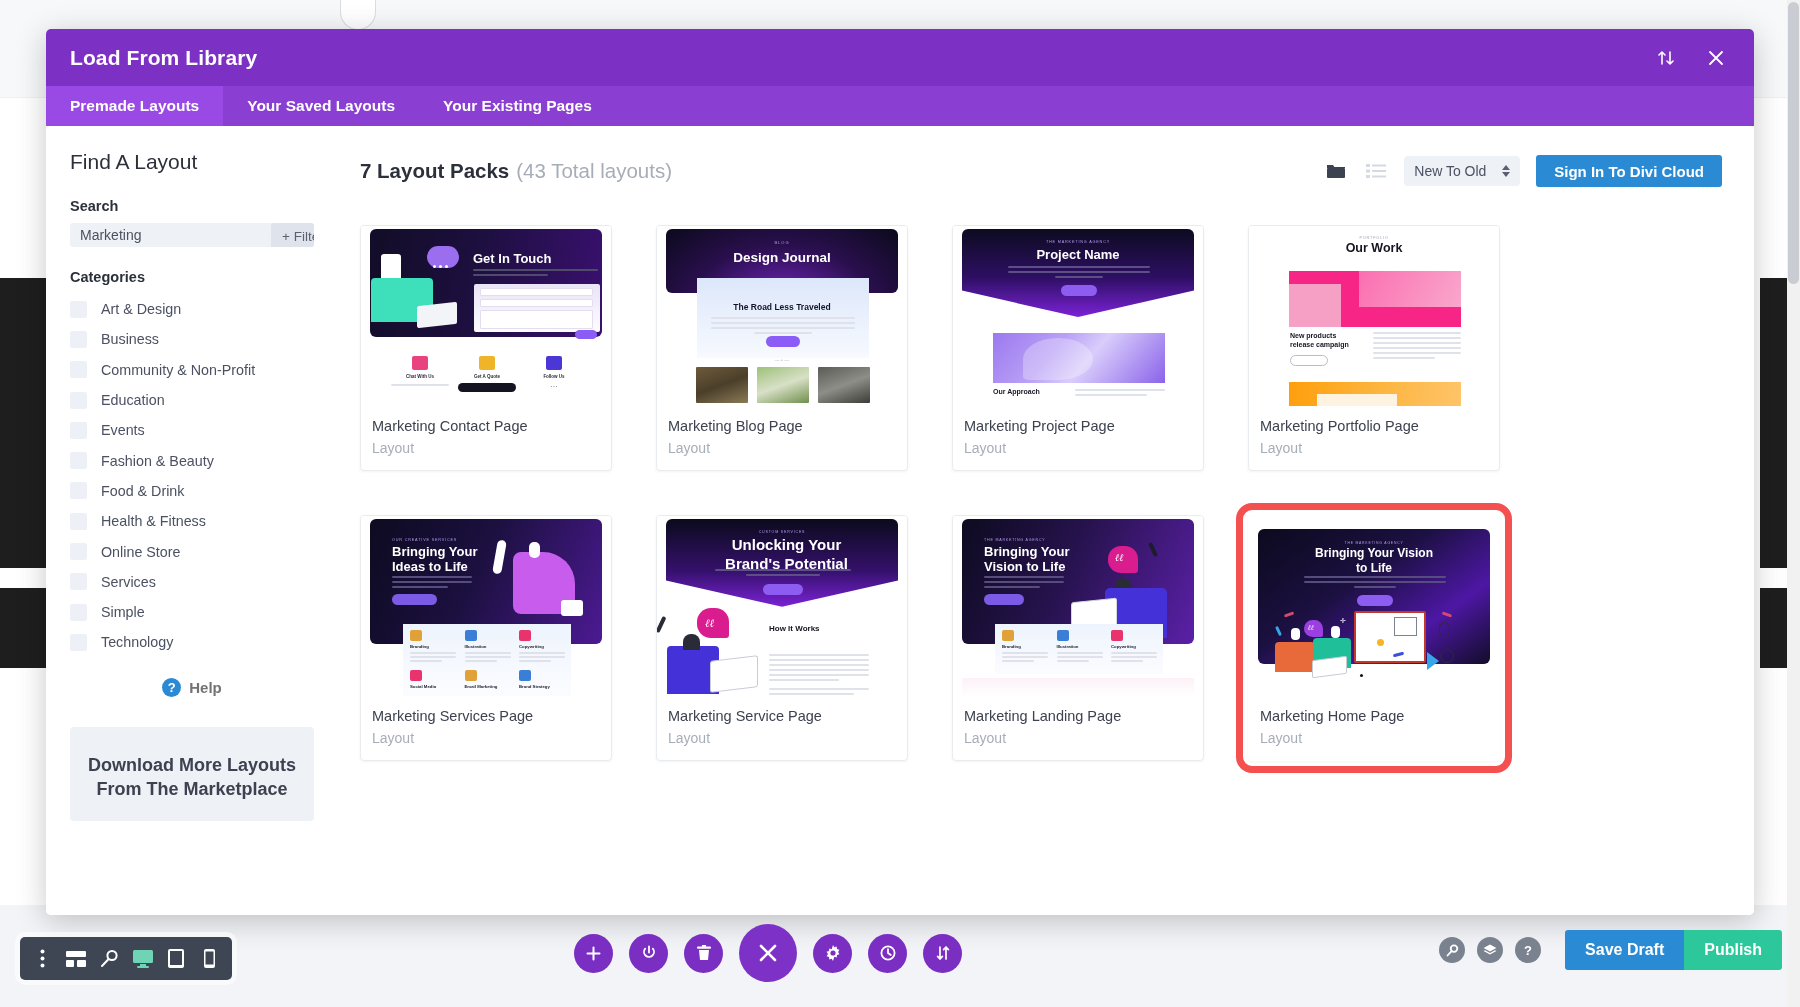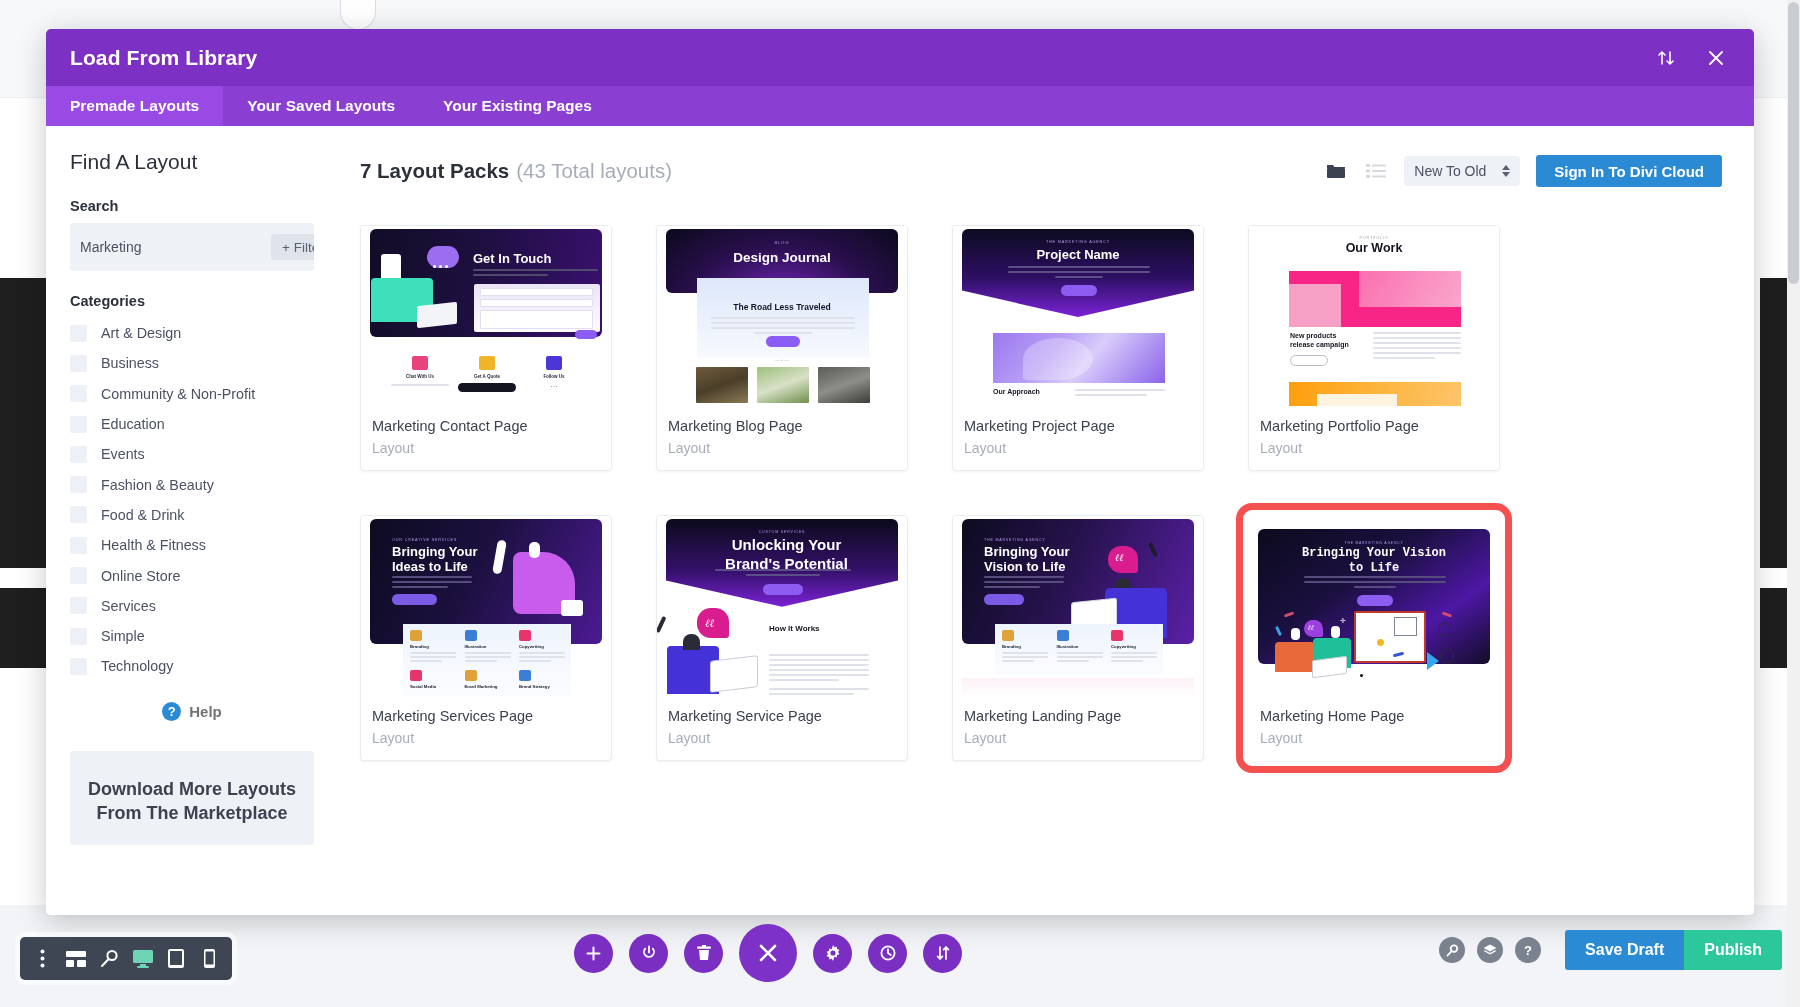--- a/index.html
+++ b/index.html
@@ -63,22 +63,22 @@
 
   
   .sidebar {
     width: 292px; flex:none; padding: 24px 24px 0 24px; position:relative;
     background:#fff;
   }
   .sidebar h2 { font-size:21px; color:#2b303b; font-weight: normal; margin-bottom: 24px; }
   .sec-label { font-size:14.5px; font-weight:bold; color:#2b303b; margin-bottom: 9px; }
 
   .search-box {
-    display:flex; align-items:center; background:#eef1f6; border-radius:3px;
-    height:48px; overflow:hidden; margin-bottom: 22px;
+    display:flex; align-items:flex-start; background:#eef1f6; border-radius:3px;
+    height:24px; overflow:hidden; margin-bottom: 22px;
   }
   .search-box input {
     flex:1 1 auto; border:none; outline:none; background:transparent;
     font-family:inherit; font-size:14px; color:#4c5160; padding: 0 10px; height:100%;
   }
   .filter-btn {
     flex:none; background:#dfe4ec; color:#5b6070; font-size:13.5px;
     padding: 0 11px; height:26px; margin-right:3px; display:flex; align-items:center;
     border-radius:3px; cursor:pointer;
   }
@@ -601,21 +601,21 @@
           <div class="card-meta">
             <div class="card-title">Marketing Landing Page</div>
             <div class="card-sub">Layout</div>
           </div>
         </div>
 
         <div class="card selected">
           <div class="thumb">
             <div style="position:absolute;left:9px;top:13px;right:9px;height:135px;background:linear-gradient(145deg,#0c0a1e 0%,#1b1040 40%,#4d17a4 72%,#120d28 100%);border-radius:6px;"></div>
             <div style="position:absolute;left:0;right:0;top:25px;text-align:center;font-size:3.4px;color:#b39af0;letter-spacing:.8px;">THE MARKETING AGENCY</div>
-            <div class="t-head" style="position:absolute;left:0;right:0;top:30px;font-size:12px;line-height:1.25;font-family:Liberation Mono, monospace;">Bringing Your Vision<br>to Life</div>
+            <div class="t-head" style="position:absolute;left:0;right:0;top:30px;font-size:12px;line-height:1.25;">Bringing Your Vision<br>to Life</div>
             <div style="position:absolute;left:55px;top:60px;width:142px;">
                 <div class="lorem-d" style="margin-bottom:3px;background:#564c7d"></div>
                 <div class="lorem-d" style="margin-bottom:3px;background:#564c7d"></div>
                 <div class="lorem-d" style="width:30%;margin:0 auto;background:#564c7d"></div>
               </div>
             <div class="pill" style="position:absolute;left:108px;top:79px;width:36px;height:11px;background:#8d5cf0;"></div>
             <div style="position:absolute;left:105px;top:95px;width:72px;height:52px;background:#fff;border:2px solid #c0392b;border-radius:2px;"></div>
             <div style="position:absolute;left:145px;top:101px;width:23px;height:19px;border:1px solid #7d8392;"></div>
             <div style="position:absolute;left:128px;top:123px;width:7px;height:7px;border-radius:50%;background:#f5b625;"></div>
             <div style="position:absolute;left:144px;top:137px;width:11px;height:3px;background:#3a51d8;border-radius:2px;transform:rotate(-15deg);"></div>

